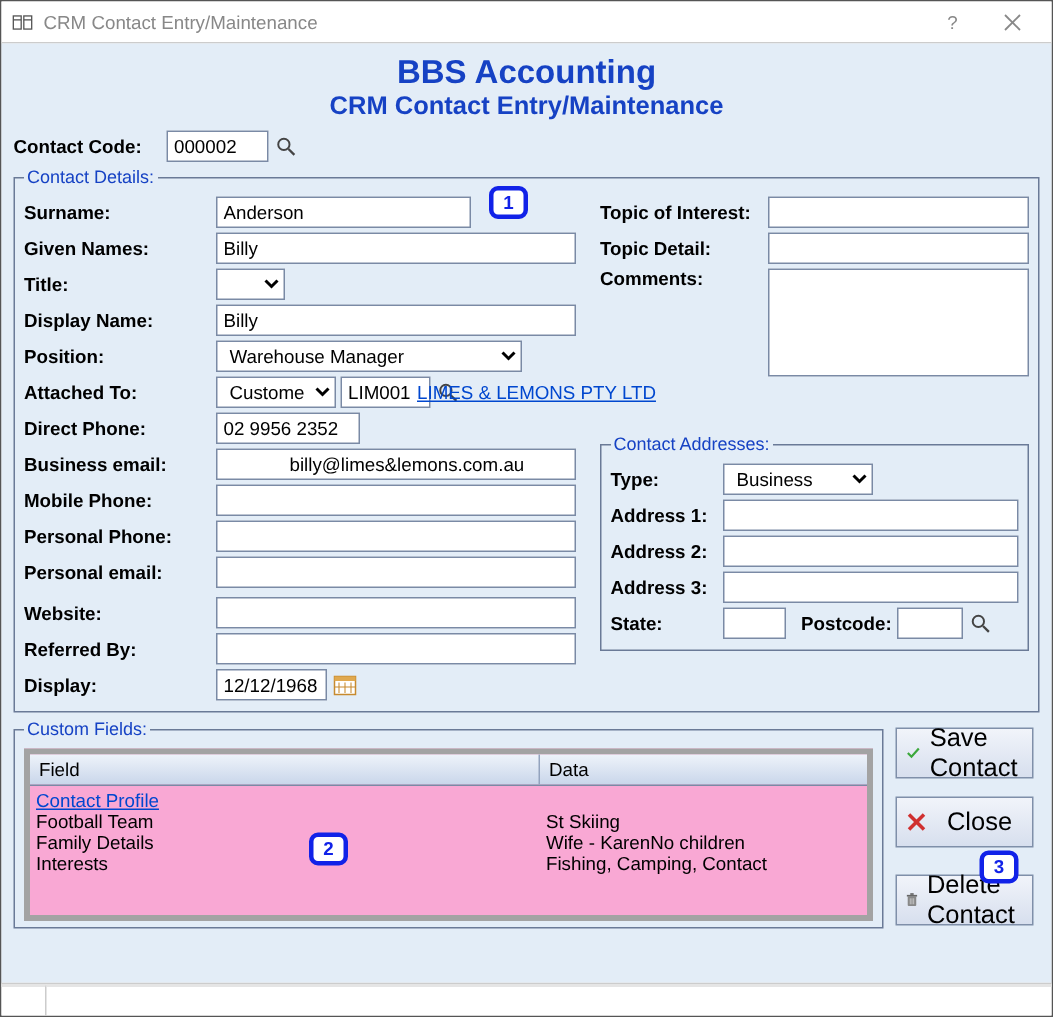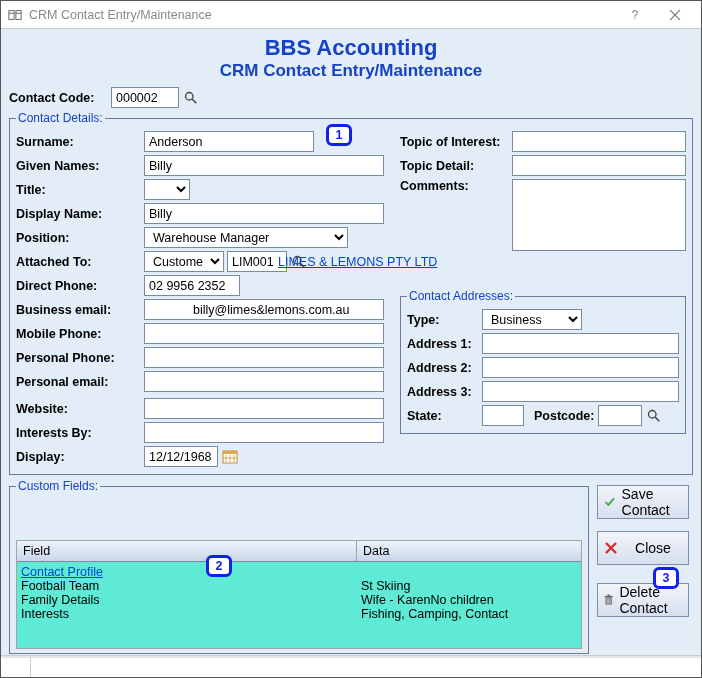--- a/index.html
+++ b/index.html
@@ -113,24 +113,23 @@
     border: 3px solid #1122e8;
     color: #1122e8;
     width: 26px; height: 22px;
     border-radius: 6px;
     font-weight: bold;
     display: flex;
     align-items: center; justify-content: center;
     background: #fff;
   }
   .custom-table {
-    border: 1px solid #a3a3a3;
-    background: #5eead4;
+    border: 4px solid #a3a3a3;
+    background: #f9a8d4;
     width: 100%;
-    margin-top: 41px;
   }
   .custom-table .hdr {
     display: flex;
     background: linear-gradient(#eef3fa, #c9d6ea);
     border-bottom: 1px solid #7a8aa5;
   }
   .custom-table .hdr div {
     padding: 3px 6px;
     border-right: 1px solid #93a3be;
   }
@@ -138,21 +137,21 @@
     padding: 3px 4px;
     height: 86px;
   }
   .action-btn {
     width: 92px; height: 34px;
     background: linear-gradient(#f1f4fa, #d7dfee);
     border: 1px solid #7f8fa9;
     display: flex; align-items: center;
     padding: 0 6px;
     gap: 6px;
-    font-size: 14px;
+    font-size: 17px;
     cursor: pointer;
   }
   .statusbar {
     height: 22px;
     background: #fff;
     border-top: 1px solid #ccc;
     display: flex;
   }
   .addr-row .lbl2 {
     font-weight: bold;
@@ -257,21 +256,21 @@
             </div>
           <div class="row">
               <span class="lbl">Personal email:</span>
               <input class="txt" style="width: 240px;" value="">
             </div>
           <div class="row" style="margin-top:6px">
               <span class="lbl">Website:</span>
               <input class="txt" style="width: 240px;" value="">
             </div>
           <div class="row">
-              <span class="lbl">Interests By:</span>
+              <span class="lbl">Referred By:</span>
               <input class="txt" style="width: 240px;" value="">
             </div>
           <div class="row">
             <span class="lbl">Display:</span>
             <input class="txt" style="width: 74px;" value="12/12/1968">
             <span class="icon-btn">
               <svg width="16" height="16" viewBox="0 0 16 16">
                   <rect x="1" y="2" width="14" height="12" fill="#fff" stroke="#c78a2e"></rect>
                   <rect x="1" y="2" width="14" height="3" fill="#e0a950"></rect>
                   <line x1="4" y1="6" x2="4" y2="13" stroke="#c78a2e" stroke-width="0.7"></line>

